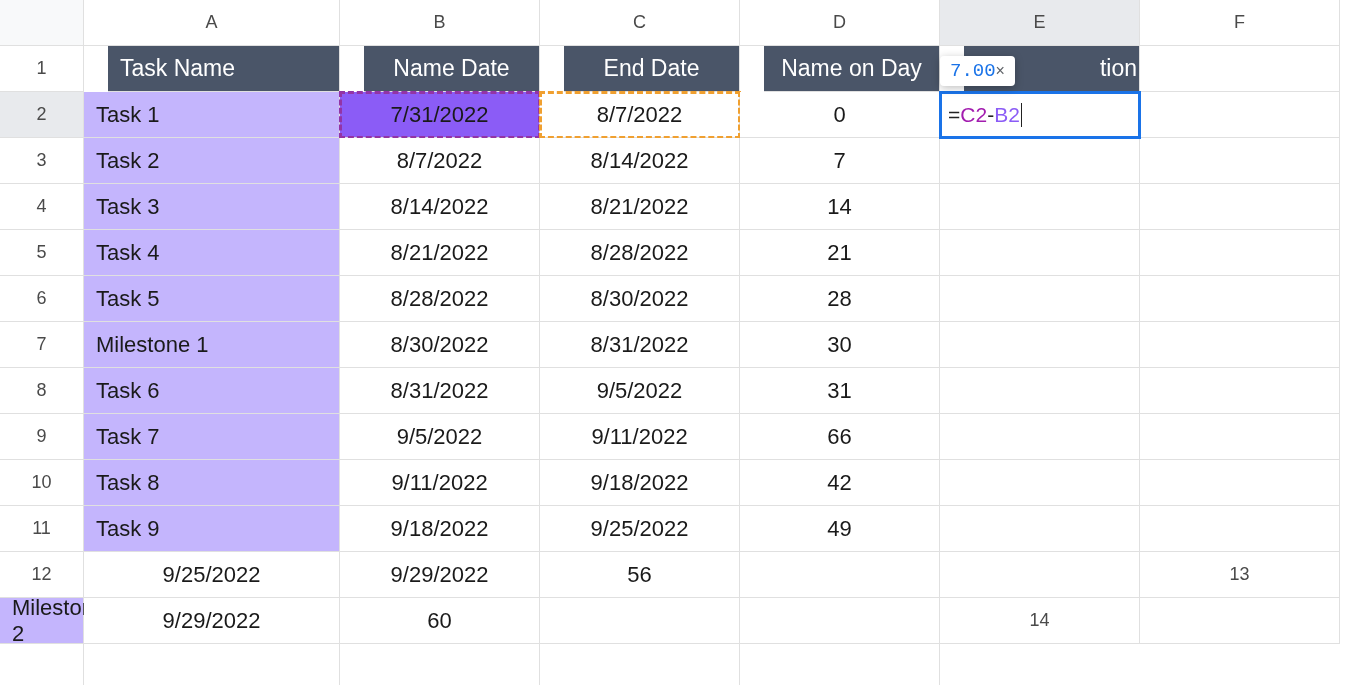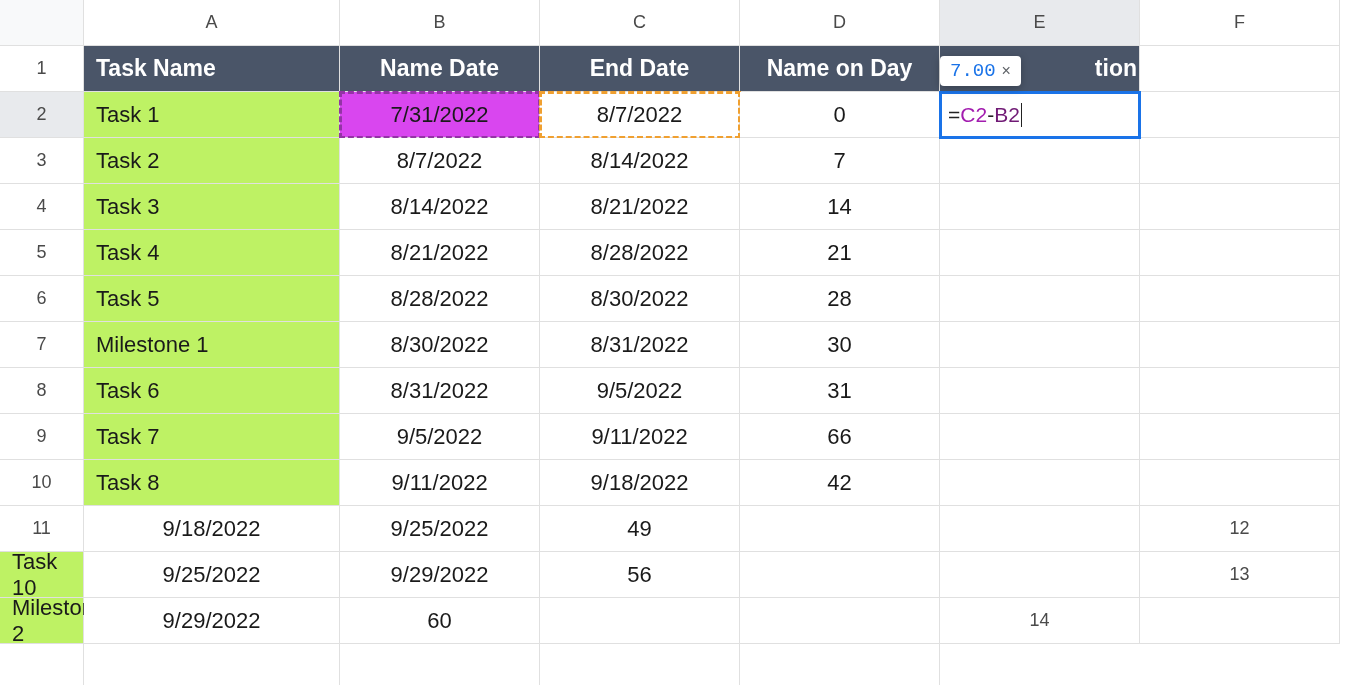--- a/index.html
+++ b/index.html
@@ -49,56 +49,57 @@
     align-items: center;
     font-size: 22px;
     color: #1a1a1a;
     padding: 0 8px;
     position: relative;
     background: #fff;
   }
   .hdr {
     background: #4a5568;
     color: #fff;
-    font-weight: 700;
+    font-weight: 400;
     font-size: 23px;
+    margin-left: 24px;
   }
   .hdr.left { justify-content: flex-start; padding-left: 12px; }
   .hdr.center { justify-content: center; }
   .task-name {
-    background: #bef264;
+    background: #c4b5fd;
     justify-content: flex-start;
     padding-left: 12px;
   }
   .center { justify-content: center; }
   .ref-b2 {
     outline: 3px dashed #9334a5;
     outline-offset: -2px;
-    background: #d946ef;
+    background: #8b5cf6;
   }
   .ref-c2 {
     outline: 3px dashed #f0a030;
     outline-offset: -2px;
   }
   .active-cell {
     outline: 3px solid #1a73e8;
     outline-offset: -2px;
     z-index: 5;
     justify-content: flex-start;
     padding-left: 8px;
   }
   .formula {
     font-size: 21px;
     display: flex;
     align-items: center;
   }
   .formula .eq { color: #222; }
   .formula .ref-c { color: #a21caf; }
   .formula .op { color: #222; }
-  .formula .ref-b { color: #701a75; }
+  .formula .ref-b { color: #8b5cf6; }
   .formula .cursor {
     display: inline-block;
     width: 1.5px;
     height: 24px;
     background: #222;
     margin-left: 1px;
     vertical-align: middle;
   }
   .tooltip {
     position: absolute;
@@ -106,21 +107,21 @@
     left: 0;
     background: #fff;
     border-radius: 4px;
     box-shadow: 0 2px 8px rgba(0,0,0,0.25);
     padding: 4px 10px;
     font-size: 19px;
     font-family: "Courier New", monospace;
     color: #1a73e8;
     display: flex;
     align-items: center;
-    gap: 6px;
+    gap: 0;
     z-index: 10;
     white-space: nowrap;
   }
   .tooltip .x {
     color: #5f6368;
     font-family: -apple-system, sans-serif;
     font-size: 16px;
     cursor: pointer;
   }
   .blank { background:#fff; }
@@ -224,28 +225,28 @@
 
   <div class="row-head">10</div>
   <div class="cell task-name">Task 8</div>
   <div class="cell center">9/11/2022</div>
   <div class="cell center">9/18/2022</div>
   <div class="cell center">42</div>
   <div class="cell blank"></div>
   <div class="cell blank"></div>
 
   <div class="row-head">11</div>
+  <div class="cell task-name">Task 9</div>
   <div class="cell center">9/18/2022</div>
   <div class="cell center">9/25/2022</div>
   <div class="cell center">49</div>
   <div class="cell blank"></div>
   <div class="cell blank"></div>
 
   <div class="row-head">12</div>
-  <div class="cell task-name">Task 10</div>
   <div class="cell center">9/25/2022</div>
   <div class="cell center">9/29/2022</div>
   <div class="cell center">56</div>
   <div class="cell blank"></div>
   <div class="cell blank"></div>
 
   <div class="row-head">13</div>
   <div class="cell task-name">Milestone 2</div>
   <div class="cell center">9/29/2022</div>
   <div class="cell center">60</div>

